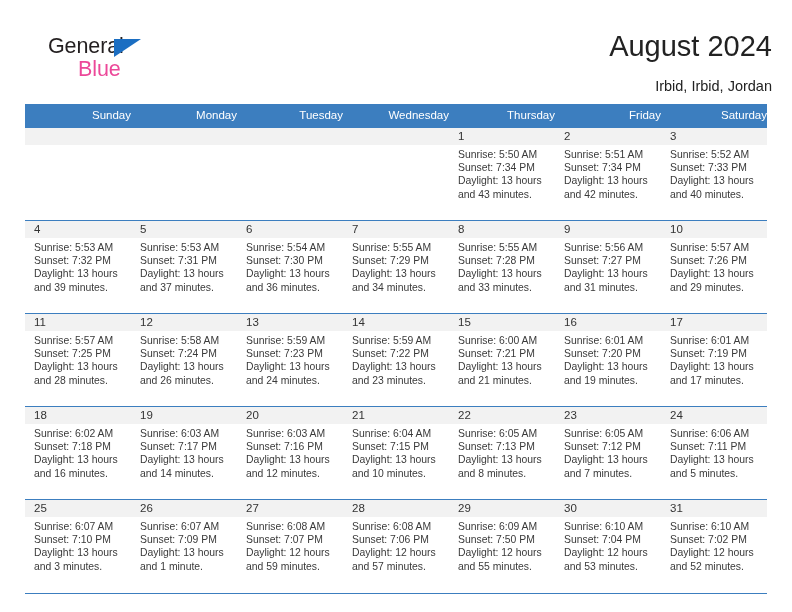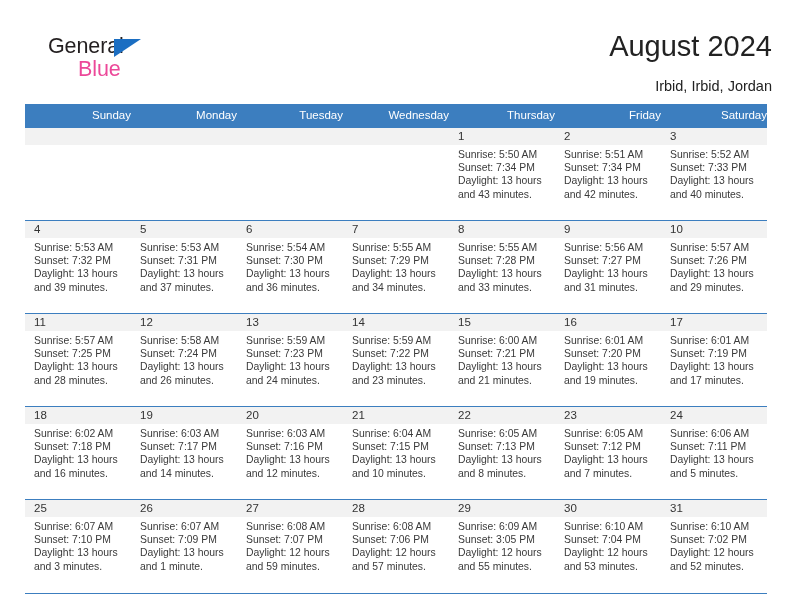--- a/index.html
+++ b/index.html
@@ -424,21 +424,21 @@
                 <div>Sunrise: 6:08 AM</div>
                 <div>Sunset: 7:06 PM</div>
                 <div>Daylight: 12 hours</div>
                 <div>and 57 minutes.</div>
               </div>
             </td>
             <td>
               <div class="daynum-bar">29</div>
               <div class="cellbody">
                 <div>Sunrise: 6:09 AM</div>
-                <div>Sunset: 3:05 PM</div>
+                <div>Sunset: 7:50 PM</div>
                 <div>Daylight: 12 hours</div>
                 <div>and 55 minutes.</div>
               </div>
             </td>
             <td>
               <div class="daynum-bar">30</div>
               <div class="cellbody">
                 <div>Sunrise: 6:10 AM</div>
                 <div>Sunset: 7:04 PM</div>
                 <div>Daylight: 12 hours</div>

